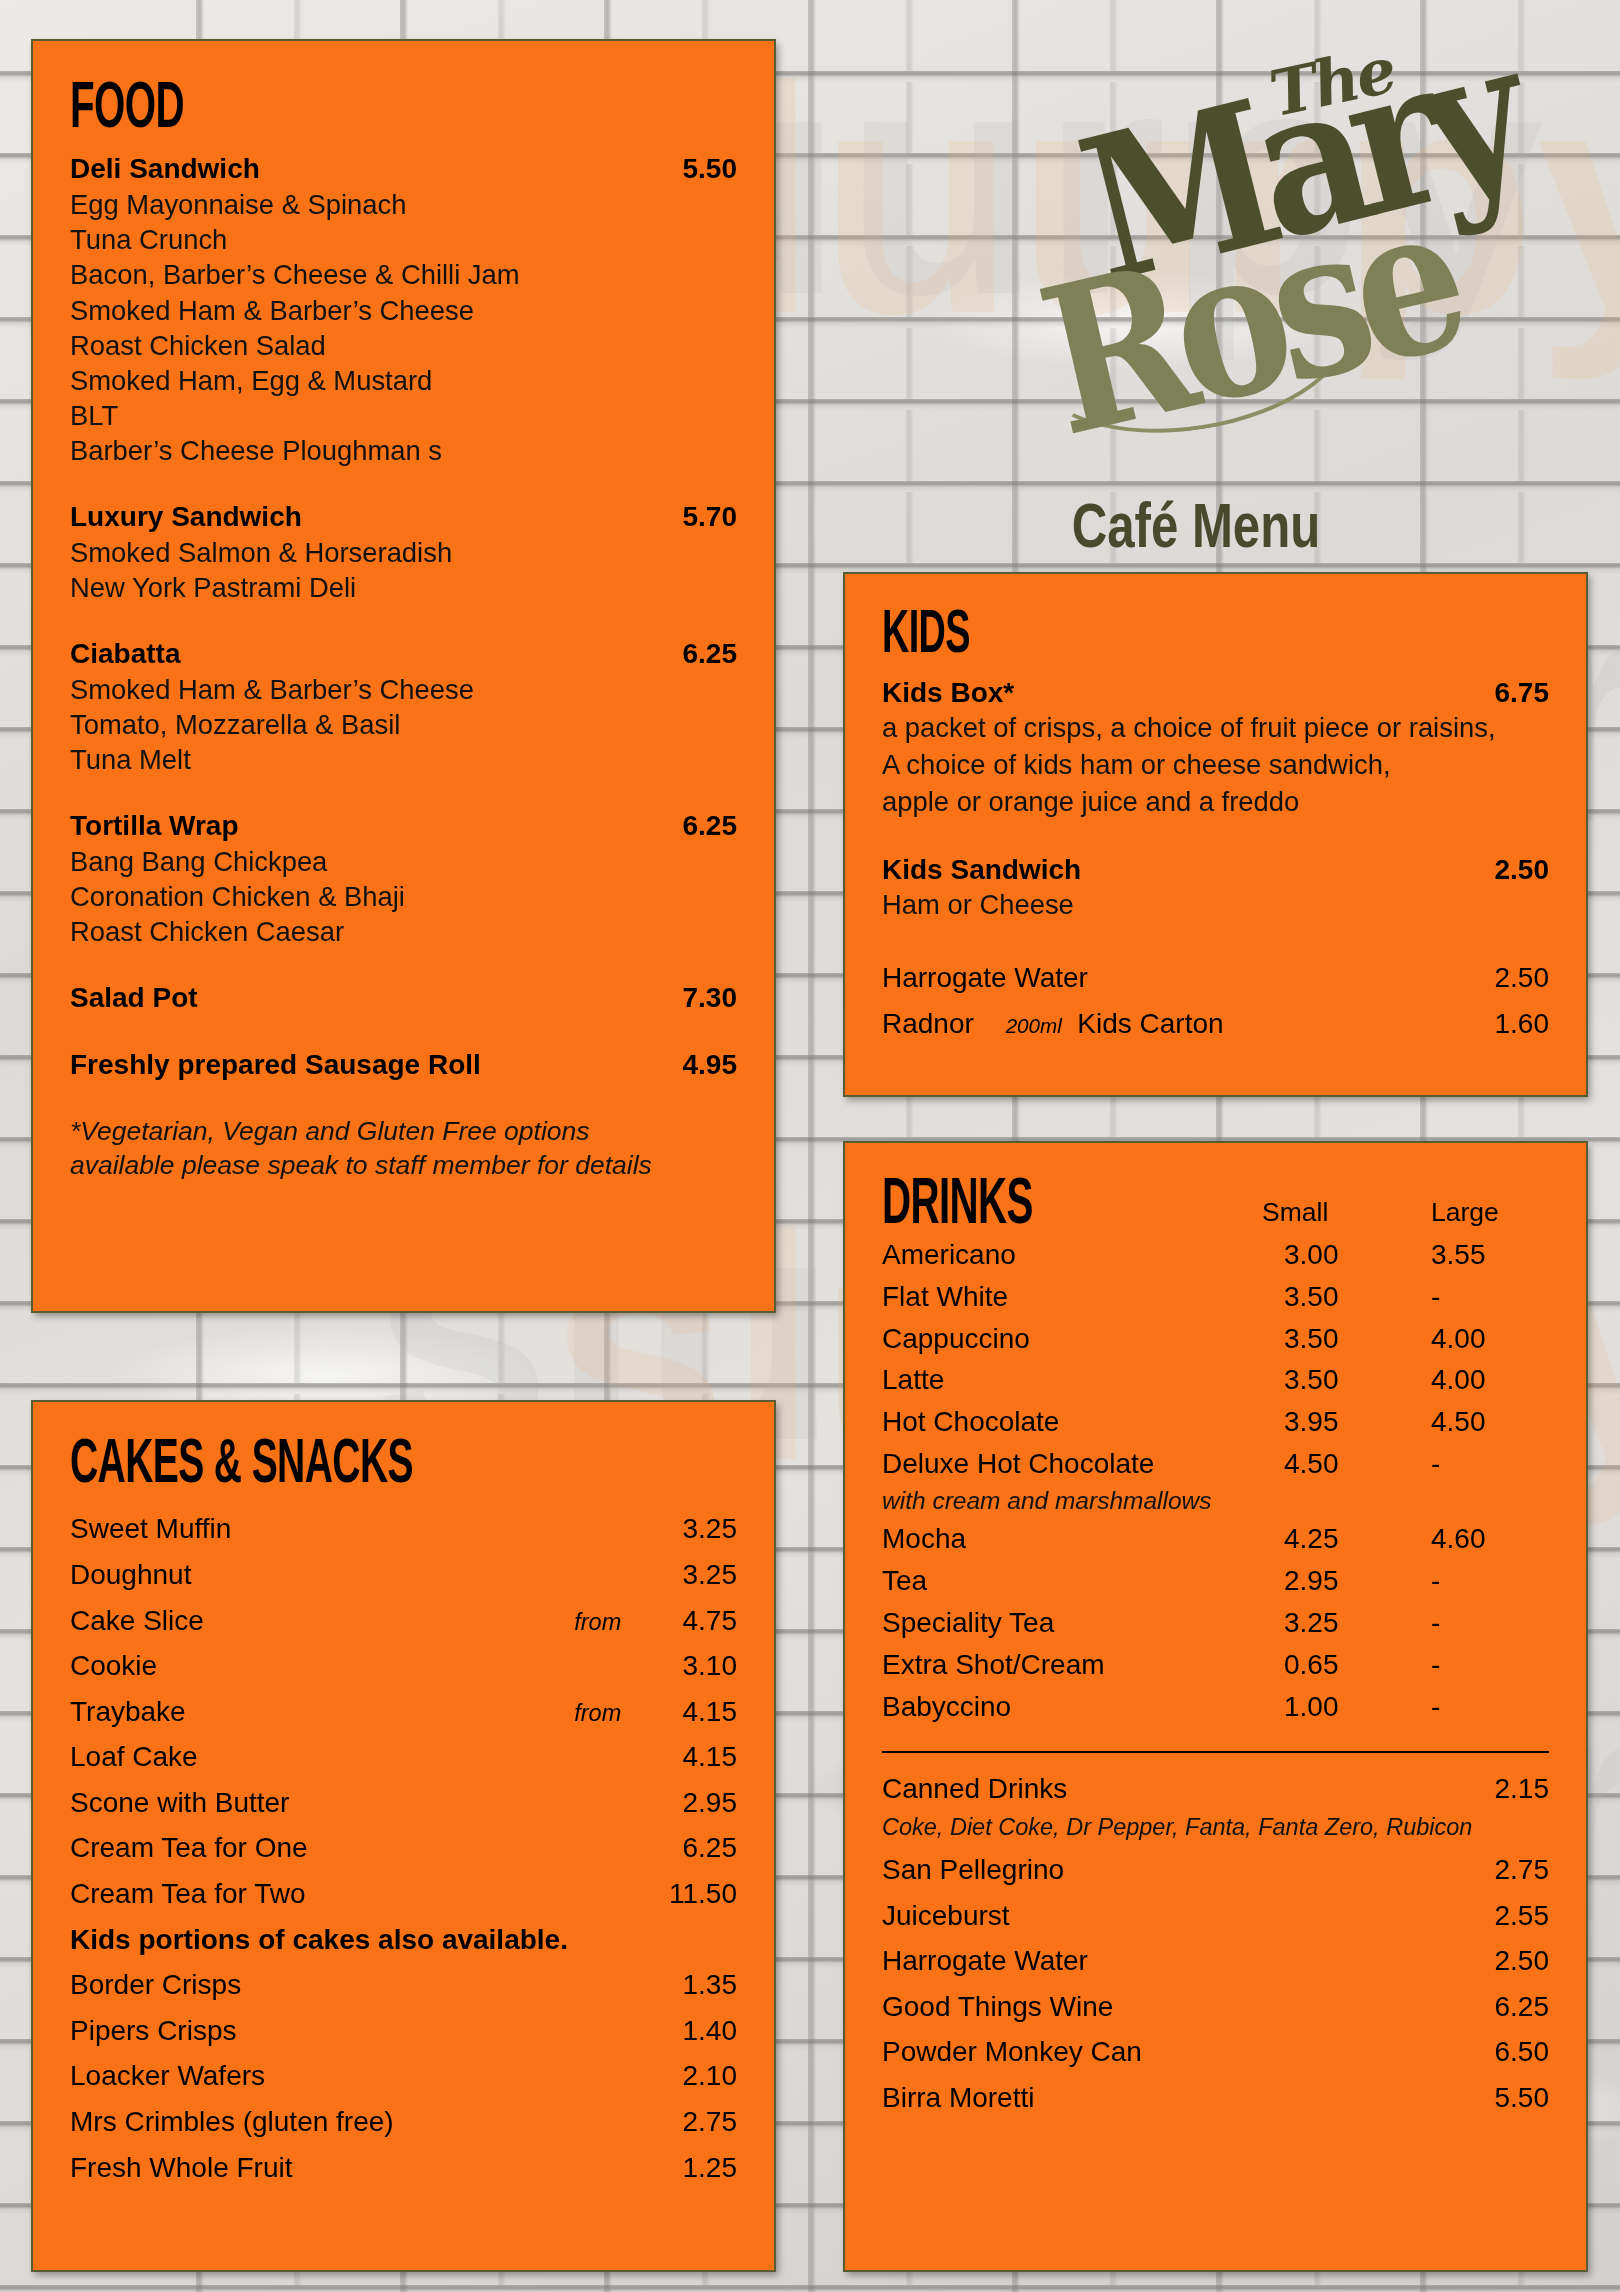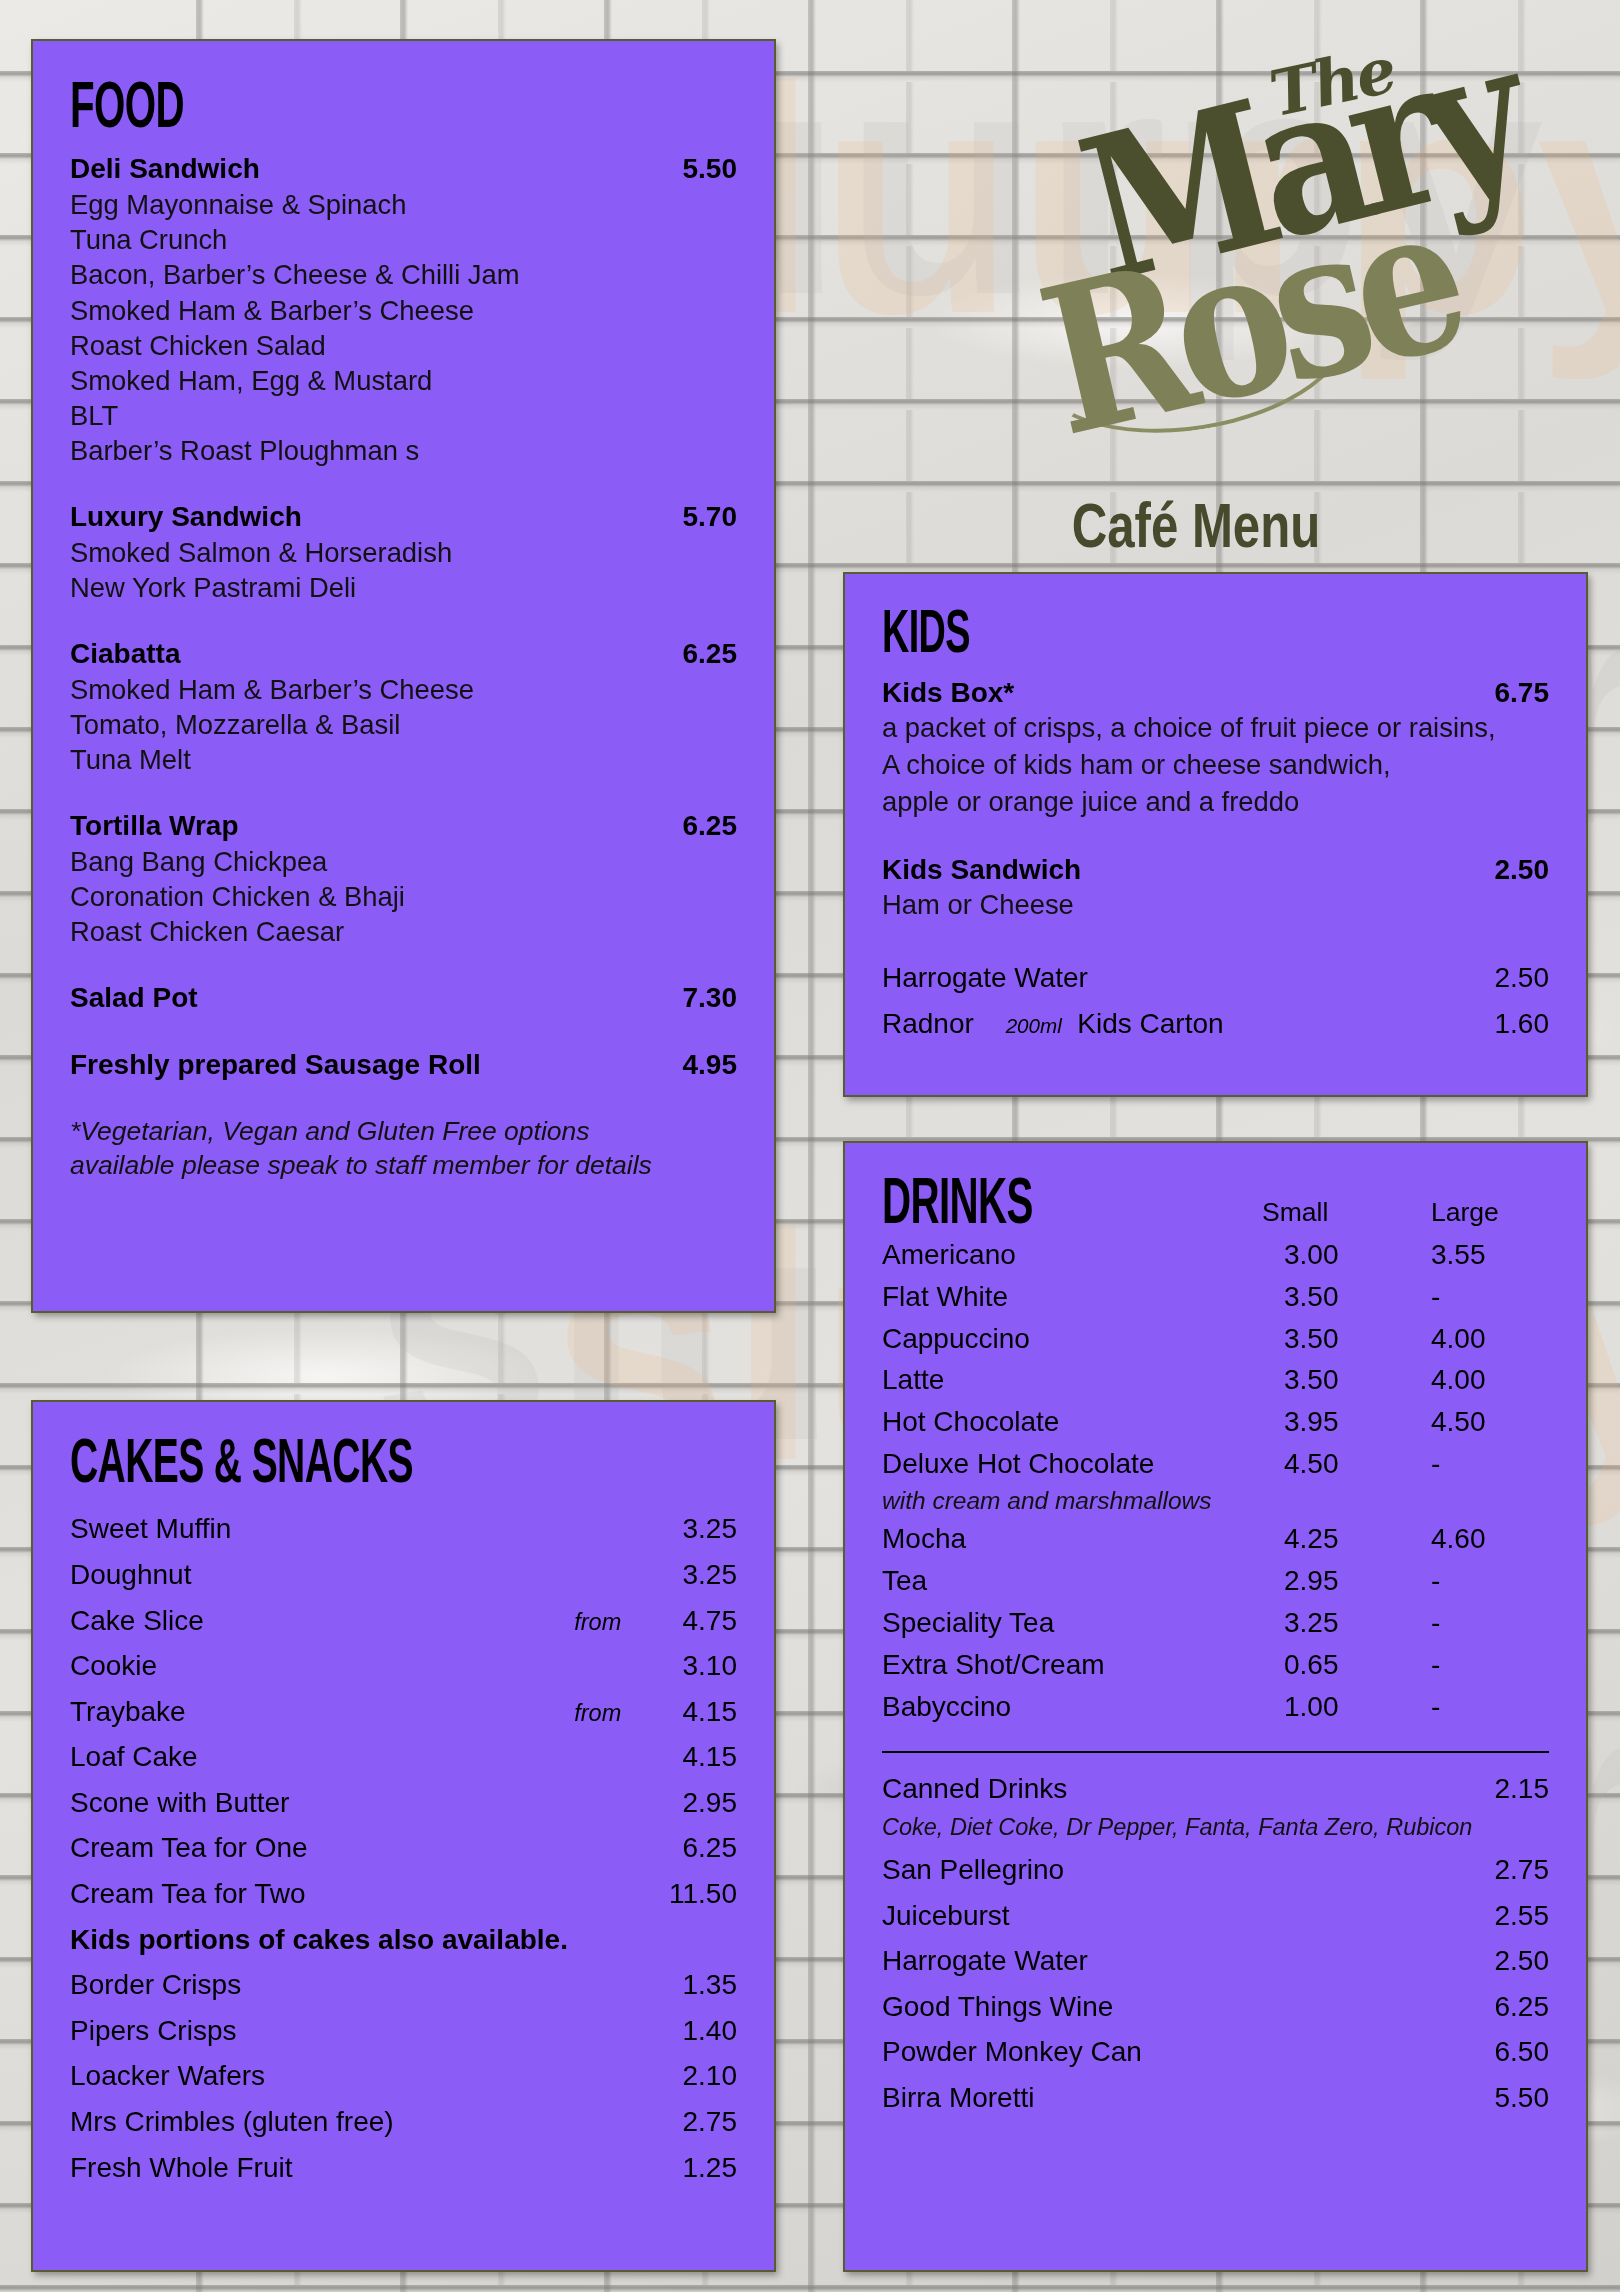--- a/index.html
+++ b/index.html
@@ -88,21 +88,21 @@
   .wm-1 { left: 377px;  top: 19.6px;   font-size: 323px; color: rgba(175,175,175,0.17); }
   .wm-2 { left: 549px;  top: 39px;   font-size: 323px; color: rgba(240,175,120,0.17); }
   .wm-3 { left: 372px;  top: 1166px; font-size: 323px; color: rgba(175,175,175,0.15); }
   .wm-4 { left: 549px;  top: 1186px; font-size: 323px; color: rgba(240,175,120,0.16); }
   .wm-5 { left: 863px;  top: 549px;  font-size: 323px; color: rgba(175,175,175,0.16); }
   .wm-6 { left: 863px;  top: 1647px; font-size: 323px; color: rgba(175,175,175,0.14); }
 
   
   .panel {
     position: absolute;
-    background: #8b5cf6;
+    background: #f97316;
     border: 2.9px solid #585c33;
     box-shadow: 2.9px 3.9px 6.9px rgba(0,0,0,0.35);
     z-index: 10;
     overflow: hidden;
   }
 
   #panel-food    { left: 31px;  top: 39px;   width: 745px;  height: 1274px; padding: 33px 37px 0 37px; }
   #panel-cakes   { left: 31px;  top: 1400px; width: 745px;  height: 872px;  padding: 29px 37px 0 37px; }
   #panel-kids    { left: 843px; top: 572px;  width: 745px;  height: 525px;  padding: 29px 37px 0 37px; }
   #panel-drinks  { left: 843px; top: 1141px; width: 745px;  height: 1131px; padding: 27.4px 37px 0 37px; }
@@ -330,21 +330,21 @@
     <span class="nm">Deli Sandwich</span>
     <span class="pr">5.50</span>
   </div>
   <div class="sub-line">Egg Mayonnaise &amp; Spinach</div>
   <div class="sub-line">Tuna Crunch</div>
   <div class="sub-line">Bacon, Barber’s Cheese &amp; Chilli Jam</div>
   <div class="sub-line">Smoked Ham &amp; Barber’s Cheese</div>
   <div class="sub-line">Roast Chicken Salad</div>
   <div class="sub-line">Smoked Ham, Egg &amp; Mustard</div>
   <div class="sub-line">BLT</div>
-  <div class="sub-line">Barber’s Roast Ploughman s</div>
+  <div class="sub-line">Barber’s Cheese Ploughman s</div>
 
   <div class="gap-md"></div>
 
   <div class="item-head">
     <span class="nm">Luxury Sandwich</span>
     <span class="pr">5.70</span>
   </div>
   <div class="sub-line">Smoked Salmon &amp; Horseradish</div>
   <div class="sub-line">New York Pastrami Deli</div>
 

